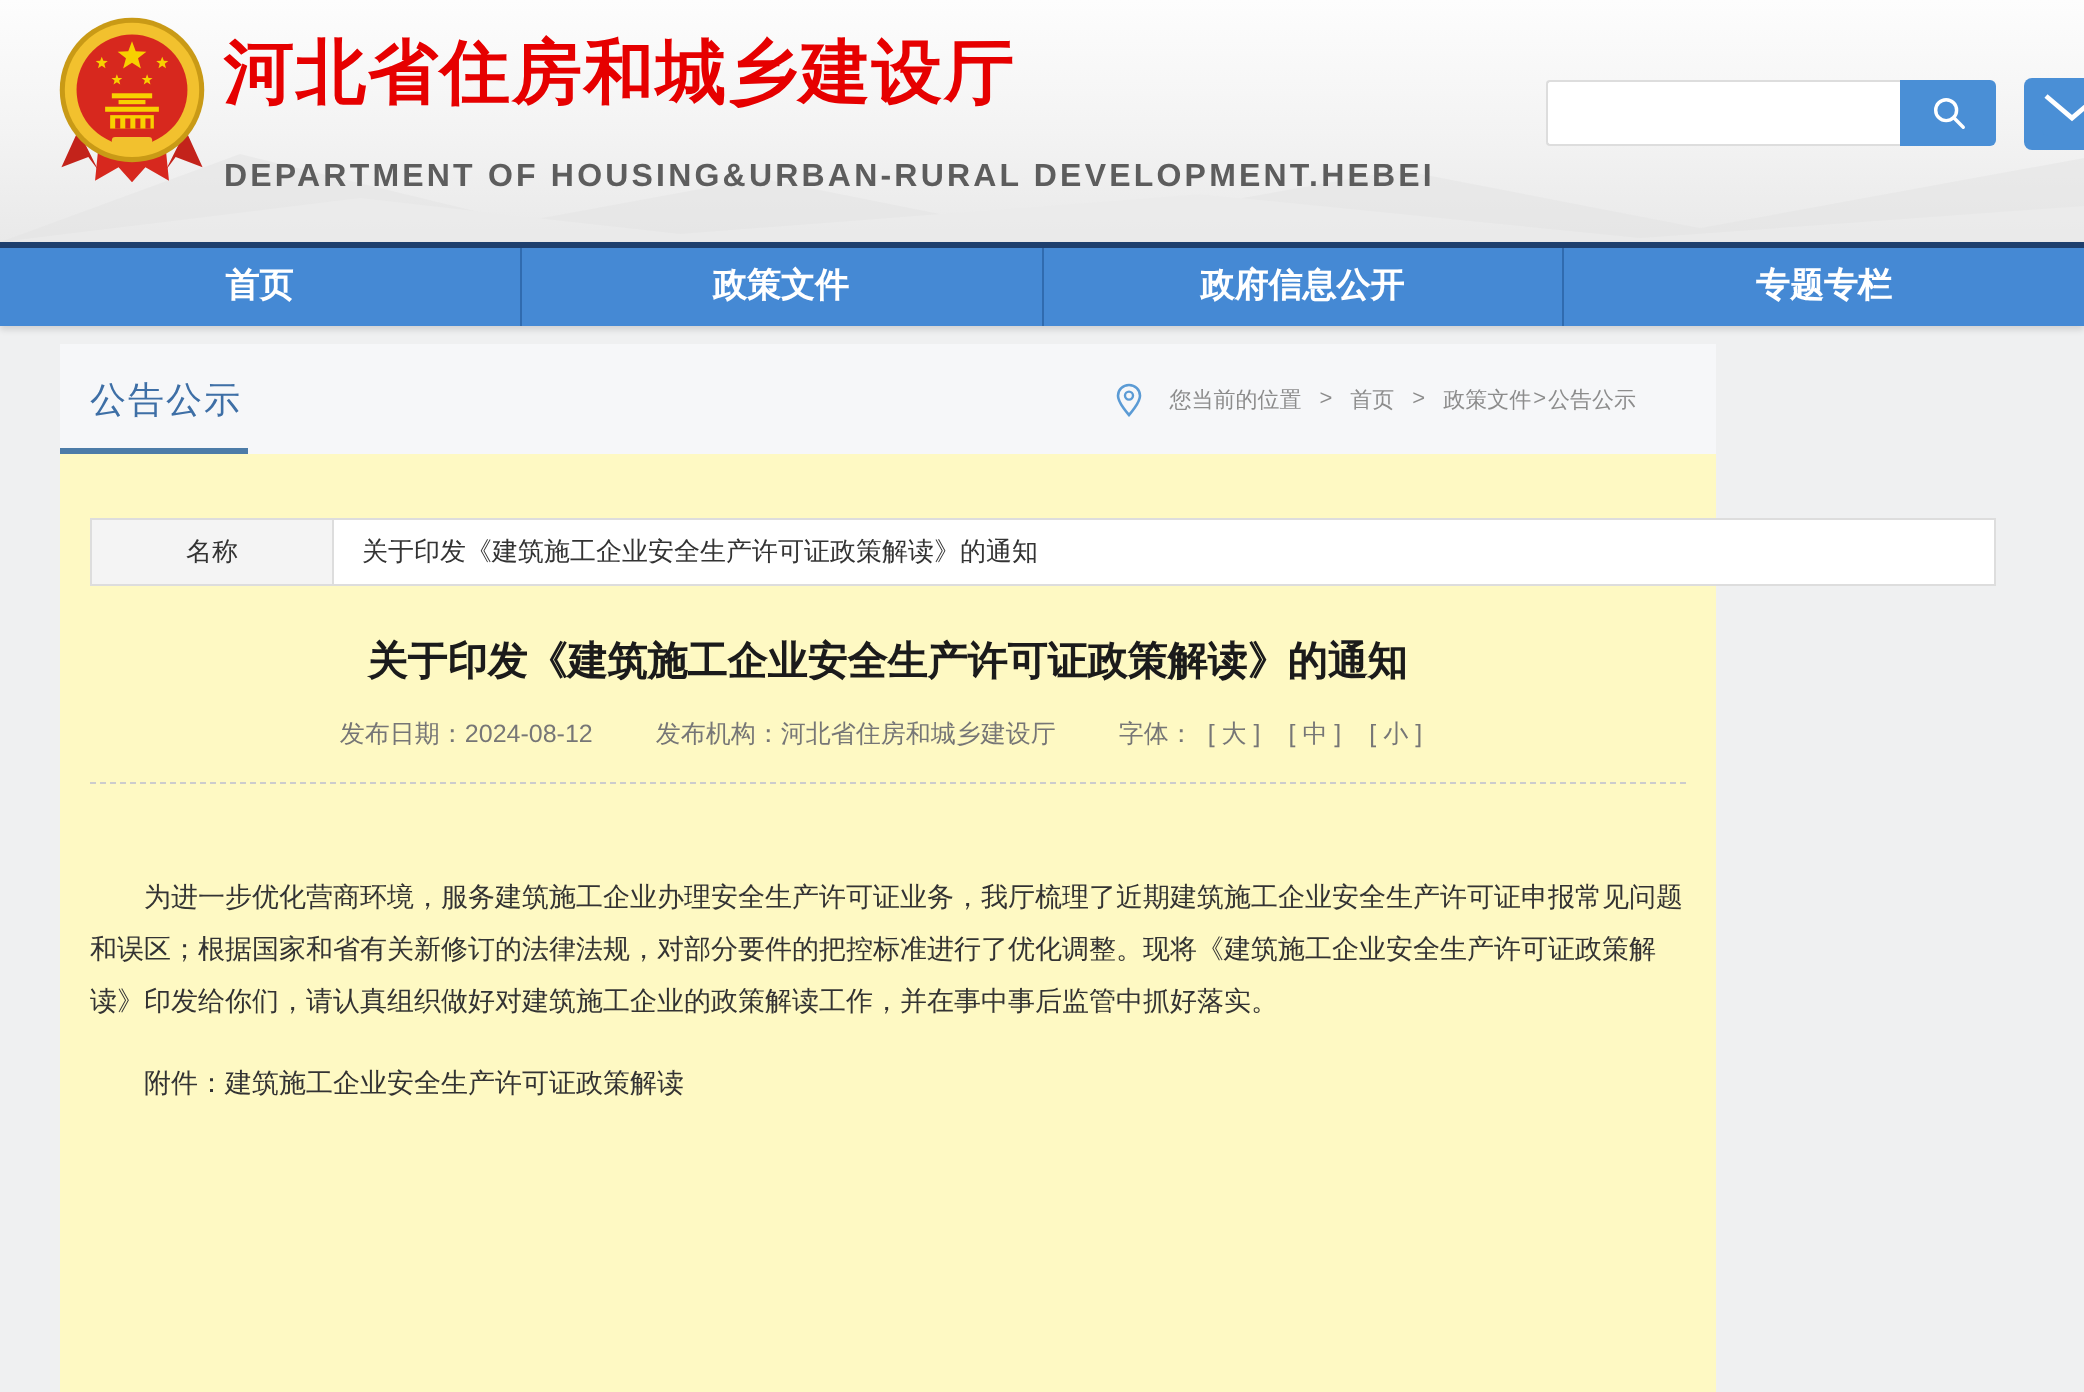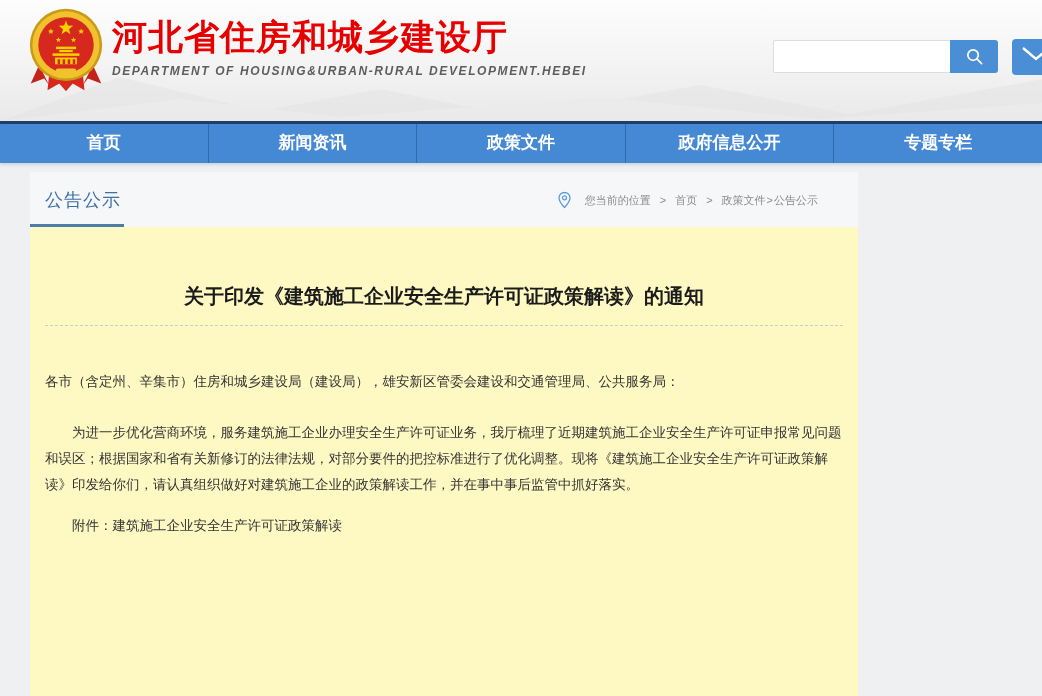--- a/index.html
+++ b/index.html
@@ -12,21 +12,21 @@
   }
   
   .header {
     position:absolute; left:0; top:0; width:1042px; height:121px;
     background:linear-gradient(180deg,#fdfdfd 0%,#f3f3f3 55%,#e9e9e9 100%);
   }
   .header .mountains { position:absolute; left:0; bottom:0; width:100%; height:62px; opacity:.5; }
   .logo { position:absolute; left:24px; top:6px; width:84px; height:88px; }
   .brand { position:absolute; left:112px; top:16px; }
   .brand-name { font-size:35px; font-weight:bold; color:#e60000; letter-spacing:1px; line-height:42px; }
-  .brand-en { margin-top:6px; font-size:12px; font-weight:bold; color:#5d5d5d; letter-spacing:1.6px;font-style:italic; }
+  .brand-en { margin-top:22px; font-size:16px; font-weight:bold; color:#5d5d5d; letter-spacing:1.6px; }
   .search-input {
     position:absolute; left:773px; top:40px; width:177px; height:33px;
     border:1px solid #ddd; border-right:none; background:#fff;
     padding:0 9px; font-size:13px; outline:none; border-radius:2px 0 0 2px;
   }
   .search-btn {
     position:absolute; left:950px; top:40px; width:48px; height:33px;
     background:#4a8fd6; border:none; border-radius:0 3px 3px 0;
     display:flex; align-items:center; justify-content:center; cursor:pointer;
   }
@@ -139,21 +139,20 @@
   <button class="mail-btn">
     <svg width="30" height="22" viewBox="0 0 30 22">
       <rect x="0" y="0" width="30" height="22" rx="3" fill="#4a8fd6"></rect>
       <polyline points="2,2 15,13 28,2" fill="none" stroke="#fff" stroke-width="2.4"></polyline>
     </svg>
   </button>
 </div>
 
 <div class="nav">
   <div class="nav-item">首页</div>
-  <div class="nav-item">新闻资讯</div>
   <div class="nav-item">政策文件</div>
   <div class="nav-item">政府信息公开</div>
   <div class="nav-item">专题专栏</div>
 </div>
 
 <div class="card">
 
   <div class="card-head">
     <div class="tab-label">公告公示</div>
     <div class="tab-underline"></div>
@@ -176,27 +175,37 @@
   </div>
 
   <table class="doc-table">
     <colgroup>
         <col style="width:121px">
         <col style="width:270px">
         <col style="width:121px">
         <col style="width:440px">
       </colgroup>
     <tbody>
+        <tr>
+      <td class="lbl">名称</td>
+      <td class="val" colspan="3">关于印发《建筑施工企业安全生产许可证政策解读》的通知</td>
+    </tr>
   </tbody>
     </table>
 
   <div class="article-title">关于印发《建筑施工企业安全生产许可证政策解读》的通知</div>
 
+  <div class="article-meta">
+    <span class="m-item"><span>发布日期：</span><span>2024-08-12</span></span>
+    <span class="m-item"><span>发布机构：</span><span>河北省住房和城乡建设厅</span></span>
+    <span class="m-item">
+      <span>字体：</span><span class="font-btn">[ 大 ]</span><span class="font-btn">[ 中 ]</span><span class="font-btn">[ 小 ]</span>
+    </span>
+  </div>
 
   <div class="dash-sep"></div>
 
   <div class="article-body">
-    <p class="salutation">各市（含定州、辛集市）住房和城乡建设局（建设局），雄安新区管委会建设和交通管理局、公共服务局：</p>
     <p class="para">为进一步优化营商环境，服务建筑施工企业办理安全生产许可证业务，我厅梳理了近期建筑施工企业安全生产许可证申报常见问题和误区；根据国家和省有关新修订的法律法规，对部分要件的把控标准进行了优化调整。现将《建筑施工企业安全生产许可证政策解读》印发给你们，请认真组织做好对建筑施工企业的政策解读工作，并在事中事后监管中抓好落实。</p>
     <p class="attachment">附件：建筑施工企业安全生产许可证政策解读</p>
   </div>
 
 </div>
 
 </body></html>

